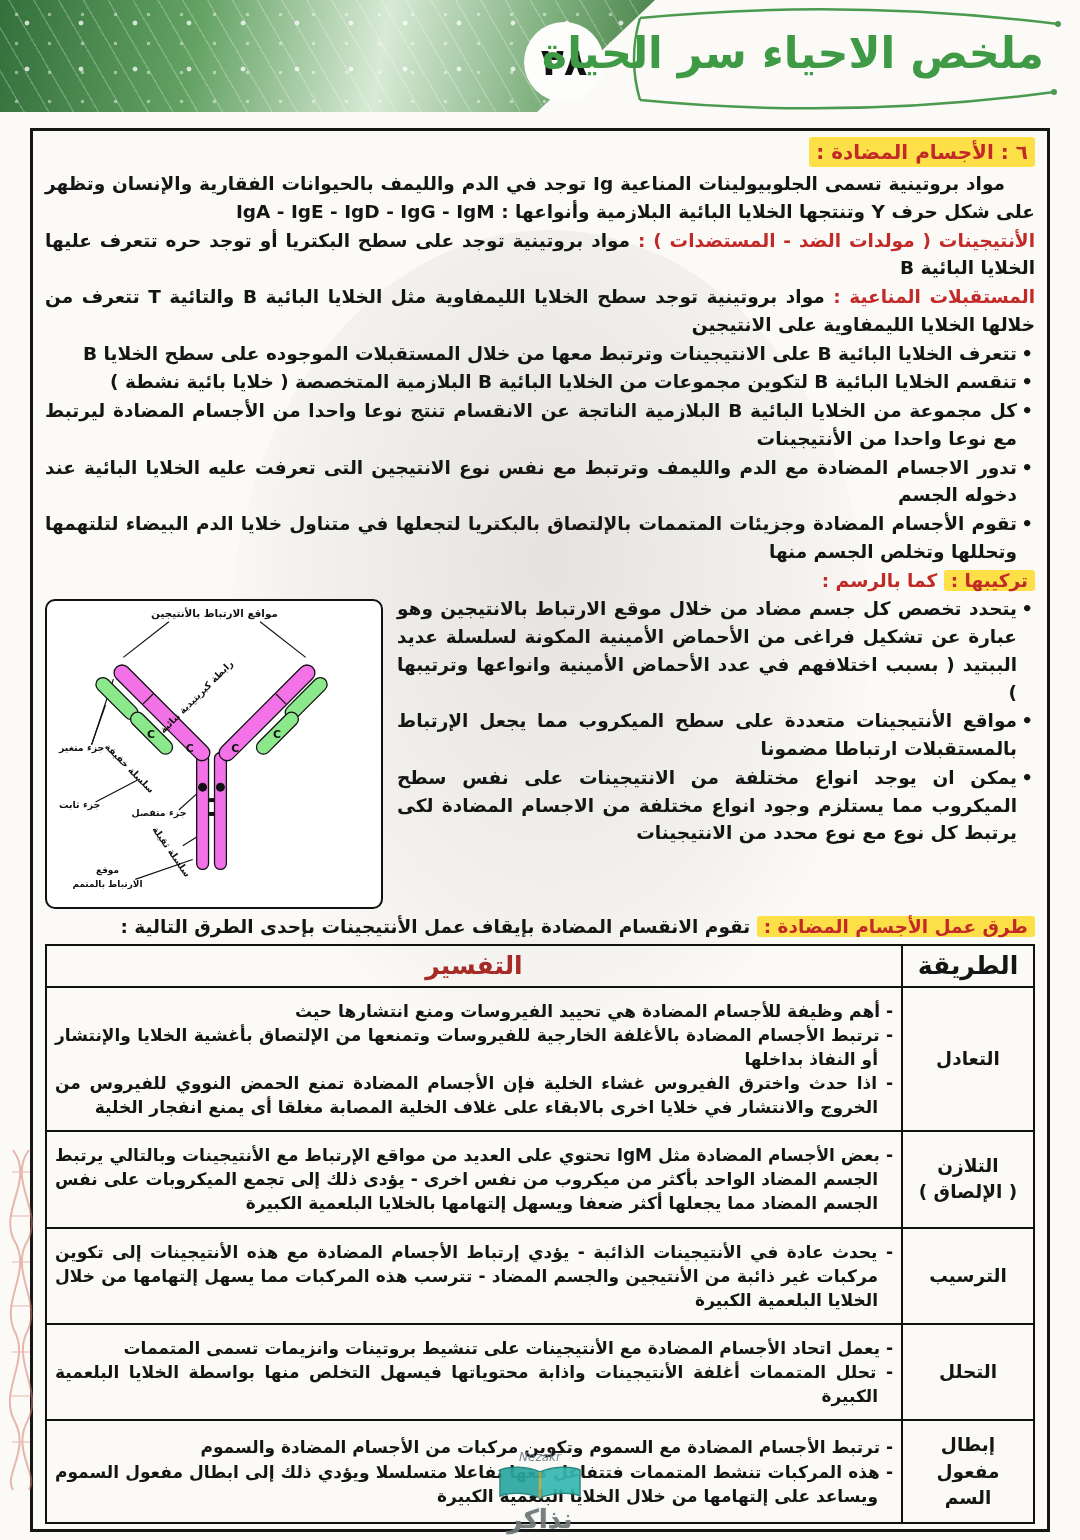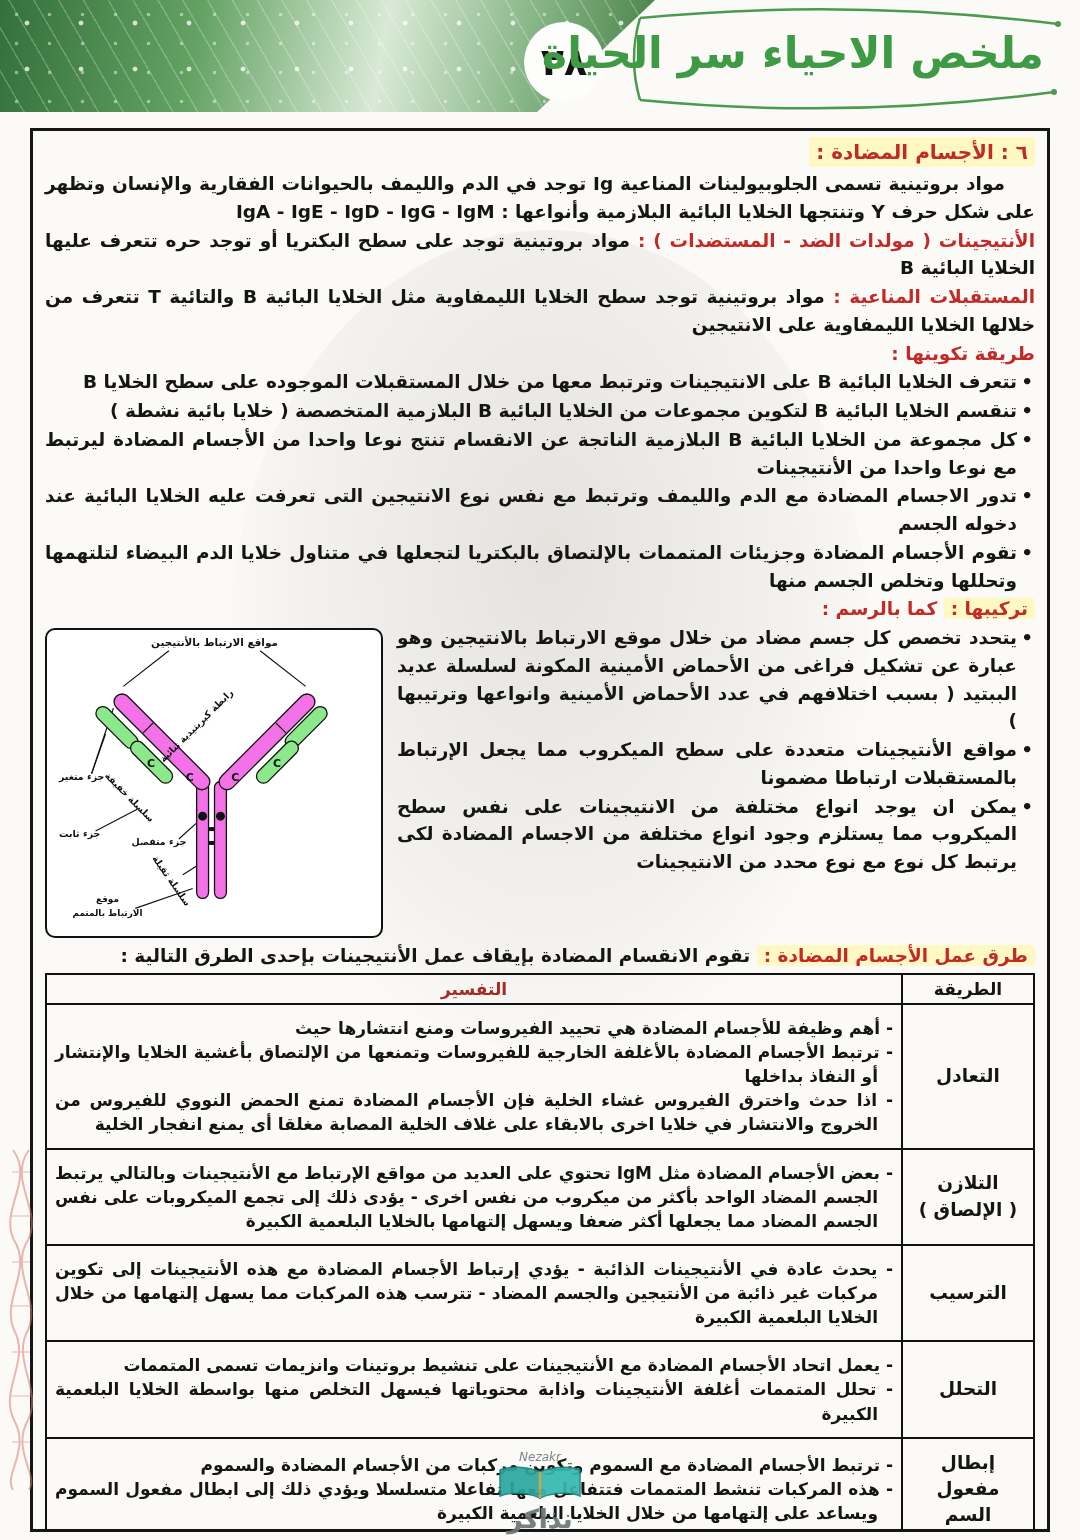--- a/index.html
+++ b/index.html
@@ -36,38 +36,38 @@
     color:#3f9a45; letter-spacing:-1px; white-space:nowrap;
   }
   .title-ribbon{ position:absolute; right:14px; top:2px; pointer-events:none; }
   
   .frame{
     position:absolute; top:128px; right:30px; left:30px; bottom:8px;
     border:3px solid #161616; padding:6px 12px 4px; overflow:hidden;
     font-weight:bold; font-size:18.5px; line-height:1.5; text-align:justify;
   }
   .red{ color:#c22a28; }
-  .chip{ background:#fef9c3; padding:0 7px; border-radius:3px; }
+  .chip{ background:#fde047; padding:0 7px; border-radius:3px; }
   .section-chip{ display:inline-block; font-size:20px; margin-bottom:3px; }
   p.para{ margin-bottom:1px; }
   p.ind{ text-indent:30px; }
   ul.bullets{ list-style:none; margin-bottom:1px; }
   ul.bullets li{ position:relative; padding-right:18px; margin:1px 0; }
   ul.bullets li::before{ content:"•"; position:absolute; right:2px; top:0; }
   
   .diagram-box{
     float:left; width:338px; height:310px; border:2.5px solid #111; border-radius:10px;
     background:#fff; margin:4px 14px 4px 0;
   }
   .diagram-box svg text{ font-weight:bold; fill:#111; }
   .mechanisms{ clear:both; }
   
   table.methods{ width:100%; border-collapse:collapse; clear:both; margin-top:3px; font-size:17px; line-height:1.42; }
   .methods th,.methods td{ border:2.2px solid #111; padding:11px 8px; vertical-align:middle; }
-  .methods th{ text-align:center; font-size:17px; padding:2px; }
+  .methods th{ text-align:center; font-size:25px; padding:2px; }
   .methods th.h-exp{ color:#a62a26; }
   .methods td.method{ width:132px; text-align:center; font-size:18.5px; white-space:pre-line; }
   .methods td.explan{ text-align:justify; }
   .tline{ padding-right:15px; text-indent:-15px; }
   
   .dna-decoration{ position:absolute; left:0px; top:1150px; pointer-events:none; opacity:.55; }
   .logo{
     position:absolute; bottom:6px; left:50%; transform:translateX(-50%);
     text-align:center; opacity:.92; pointer-events:none; z-index:5;
   }
@@ -95,21 +95,20 @@
 <main class="frame">
 
   <div class="section-chip chip red">٦ : الأجسام المضادة :</div>
 
   <p class="para ind"><span>مواد بروتينية تسمى الجلوبيولينات المناعية Ig توجد في الدم والليمف بالحيوانات الفقارية والإنسان وتظهر على شكل حرف Y وتنتجها الخلايا البائية البلازمية وأنواعها : IgA - IgE - IgD - IgG - IgM</span></p>
 
   <p class="para"><span class="red">الأنتيجينات ( مولدات الضد - المستضدات ) :</span> <span>مواد بروتينية توجد على سطح البكتريا أو توجد حره تتعرف عليها الخلايا البائية B</span></p>
 
   <p class="para"><span class="red">المستقبلات المناعية :</span> <span>مواد بروتينية توجد سطح الخلايا الليمفاوية مثل الخلايا البائية B والتائية T تتعرف من خلالها الخلايا الليمفاوية على الانتيجين</span></p>
 
-  <p class="para"><span class="red">طريقة تكوينها :</span></p>
 
   <ul class="bullets">
     <li>تتعرف الخلايا البائية B على الانتيجينات وترتبط معها من خلال المستقبلات الموجوده على سطح الخلايا B</li>
     <li>تنقسم الخلايا البائية B لتكوين مجموعات من الخلايا البائية B البلازمية المتخصصة ( خلايا بائية نشطة )</li>
     <li>كل مجموعة من الخلايا البائية B البلازمية الناتجة عن الانقسام تنتج نوعا واحدا من الأجسام المضادة ليرتبط مع نوعا واحدا من الأنتيجينات</li>
     <li>تدور الاجسام المضادة مع الدم والليمف وترتبط مع نفس نوع الانتيجين التى تعرفت عليه الخلايا البائية عند دخوله الجسم</li>
     <li>تقوم الأجسام المضادة وجزيئات المتممات بالإلتصاق بالبكتريا لتجعلها في متناول خلايا الدم البيضاء لتلتهمها وتحللها وتخلص الجسم منها</li>
   </ul>
 
   <p class="para"><span class="red chip">تركيبها :</span> <span class="red">كما بالرسم :</span></p>

